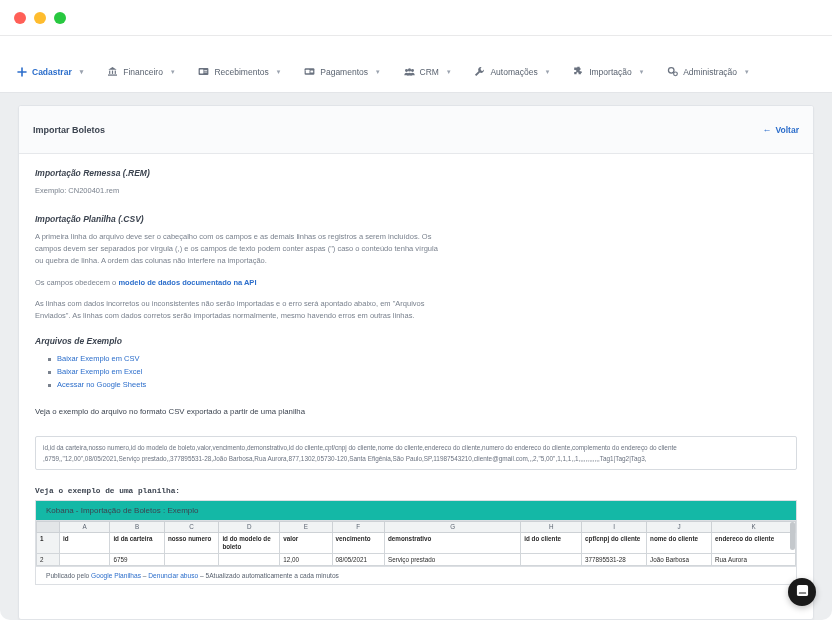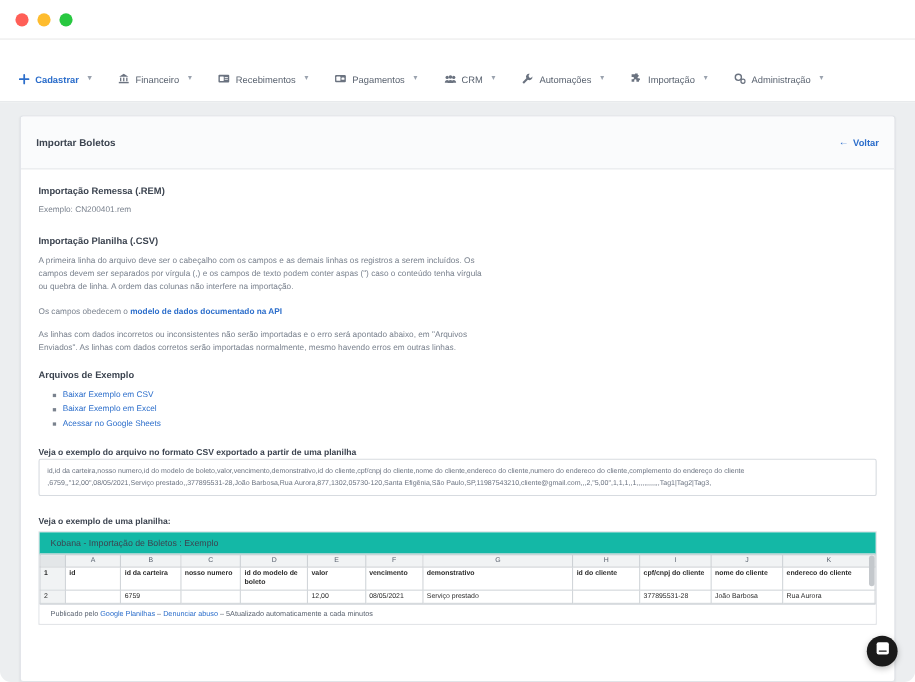--- a/index.html
+++ b/index.html
@@ -113,20 +113,21 @@
   .card-body { padding: 14px 16px 0 16px; }
 
   
   .top-row { display: flex; gap: 20px; }
   .col-left { width: 410px; flex: 0 0 410px; }
   .col-right { flex: 1; padding-top: 26px; }
 
   h3.sec {
     font-size: 8.5px; color: #3c4450; font-weight: bold;
     margin-bottom: 7px;
+    font-style: italic;
   }
   h3.sec.mt { margin-top: 17px; }
   p.body {
     font-size: 7.5px; color: #7a828e; line-height: 1.62;
     margin-bottom: 9px;
   }
   p.body.tight { margin-bottom: 0; }
   p.body.gap { }
   a.inline { color: #2c6ecb; text-decoration: none; font-weight: bold; }
 
@@ -150,43 +151,43 @@
     background: #ffffff;
     cursor: pointer;
   }
   .dz-arrow { margin-bottom: 14px; }
   .dz-main { font-size: 9px; color: #3c4450; font-weight: bold; }
   .dz-main .lnk { color: #2c6ecb; font-weight: normal; }
   .dz-sub { font-size: 7.5px; color: #b4bac1; margin-top: 6px; }
 
   
   .lbl {
-    font-size: 7.8px; color: #3c4450; font-weight: bold;
-    margin: 15px 0 1px 0; display: block;
+    font-size: 7.8px; color: #3c4450; font-weight: normal;
+    margin: 15px 0 20px 0; display: block;
   }
   .csv-box {
     width: 100%;
     height: 34px;
     border: 1px solid #d7dbe0;
     border-radius: 2px;
     background: #ffffff;
     padding: 5px 7px;
     font-family: "Liberation Sans", sans-serif;
     font-size: 6.4px;
     color: #6b7380;
     line-height: 1.72;
     resize: none;
     overflow: hidden;
     white-space: pre;
   }
 
   
   .sheet-label {
     font-size: 7.8px; color: #3c4450; font-weight: bold;
-    margin: 13px 0 5px 0; display: block;
+    margin: 13px 0 5px 0; display: block; font-family: Liberation Mono, monospace;
   }
   .sheet {
     border: 1px solid #dcdfe3;
     background: #ffffff;
   }
   .sheet-title {
     font-size: 8px; color: #3c4450;
     padding: 5px 8px 5px 10px;
     border-bottom: 1px solid #dcdfe3;
     background: #14b8a6;

